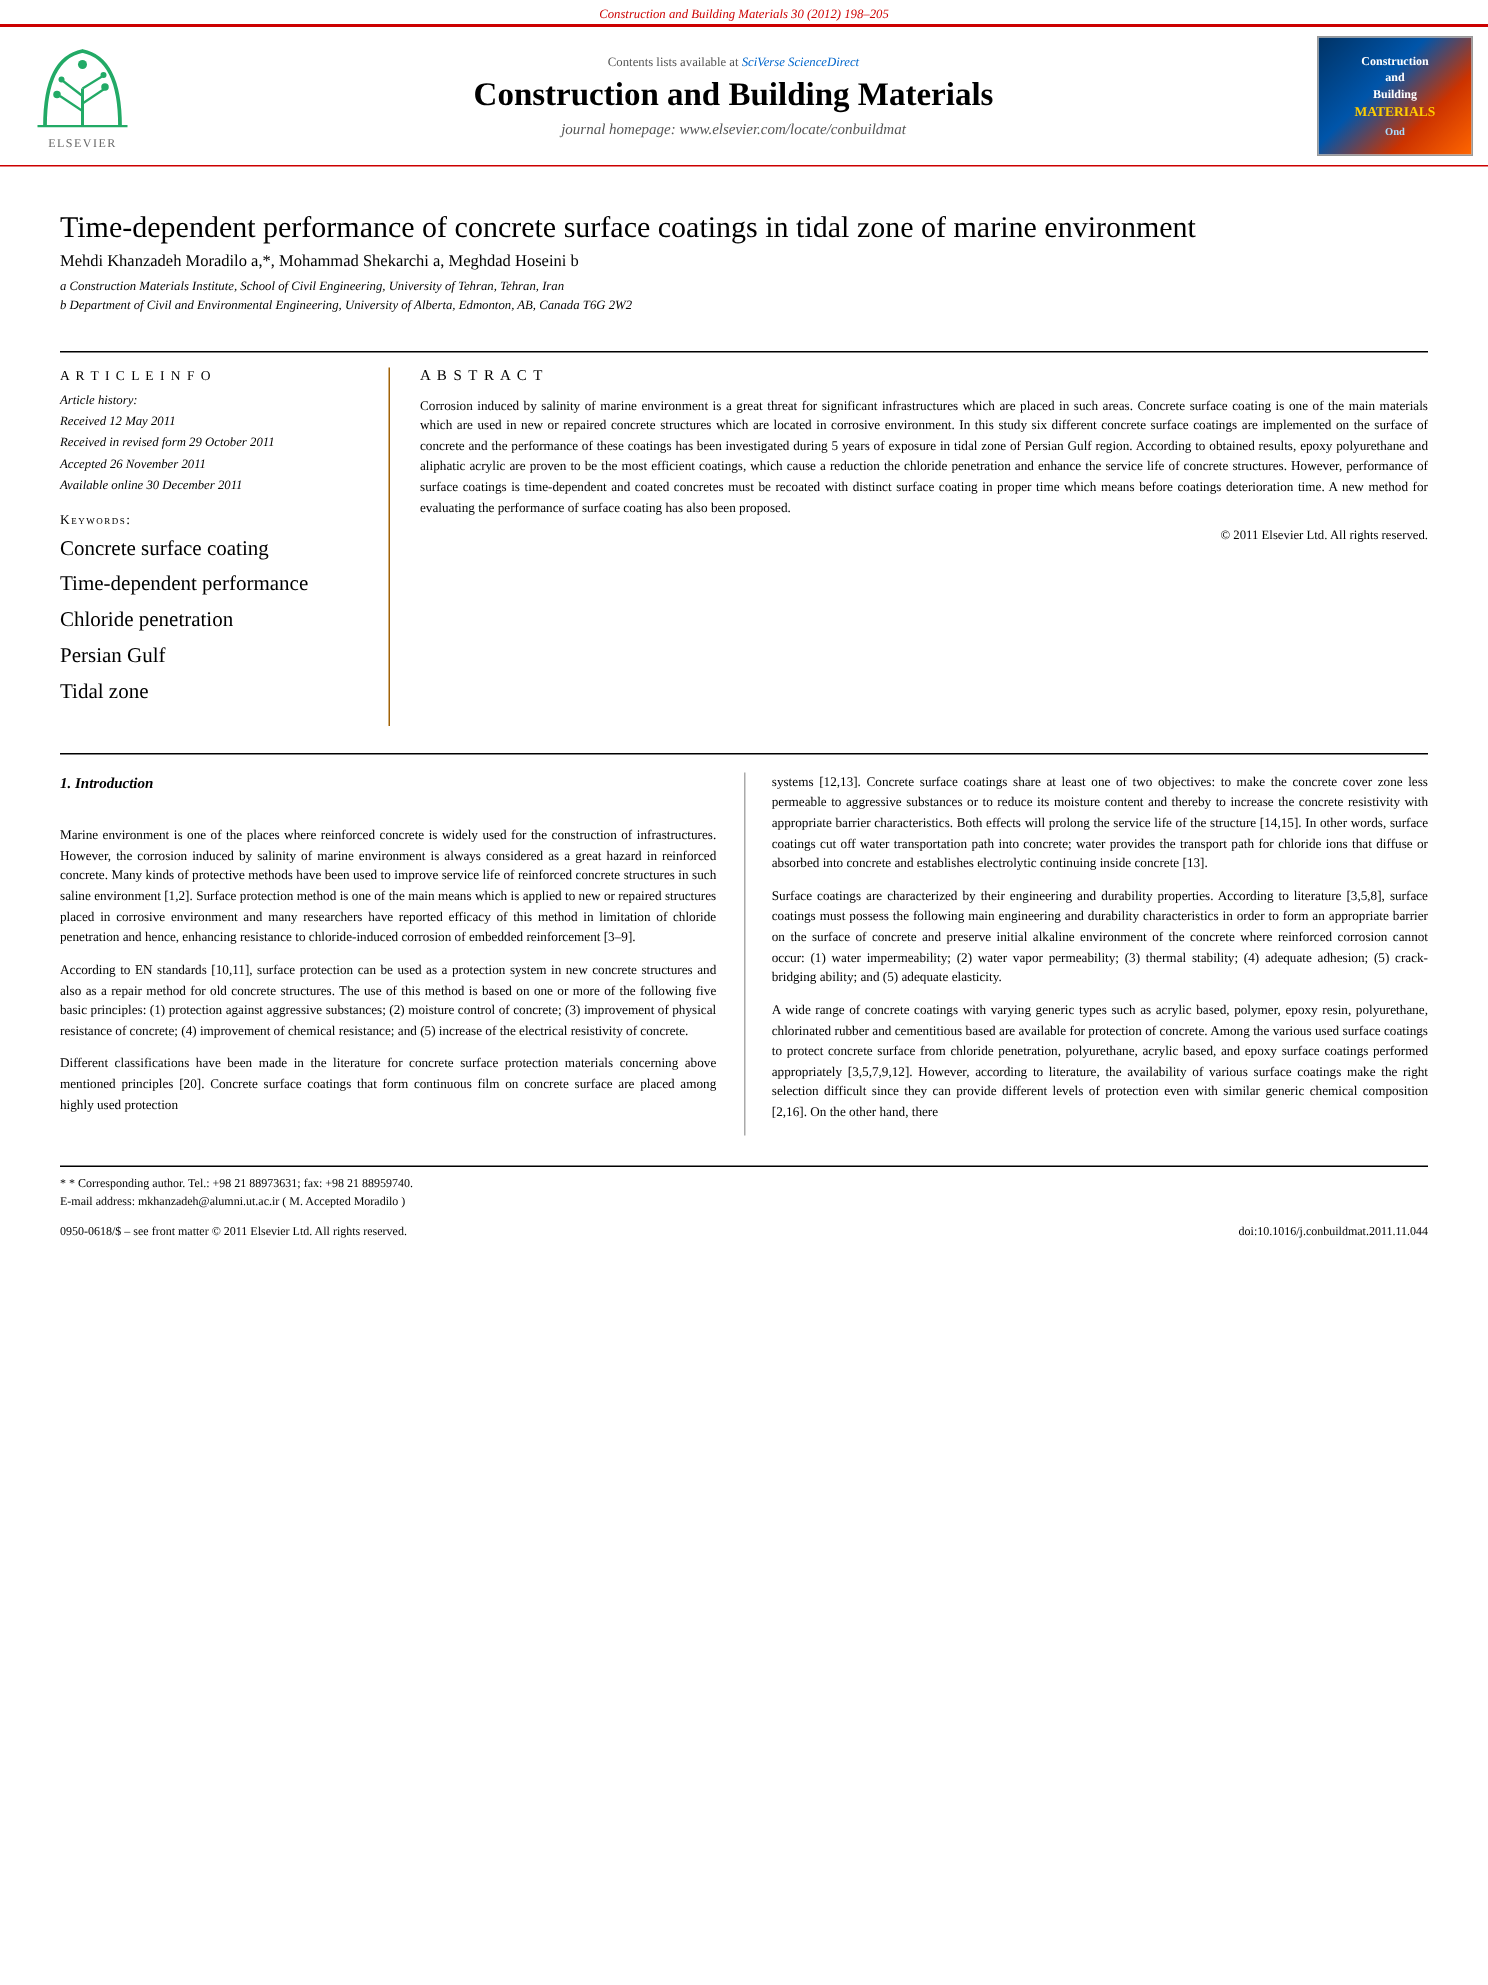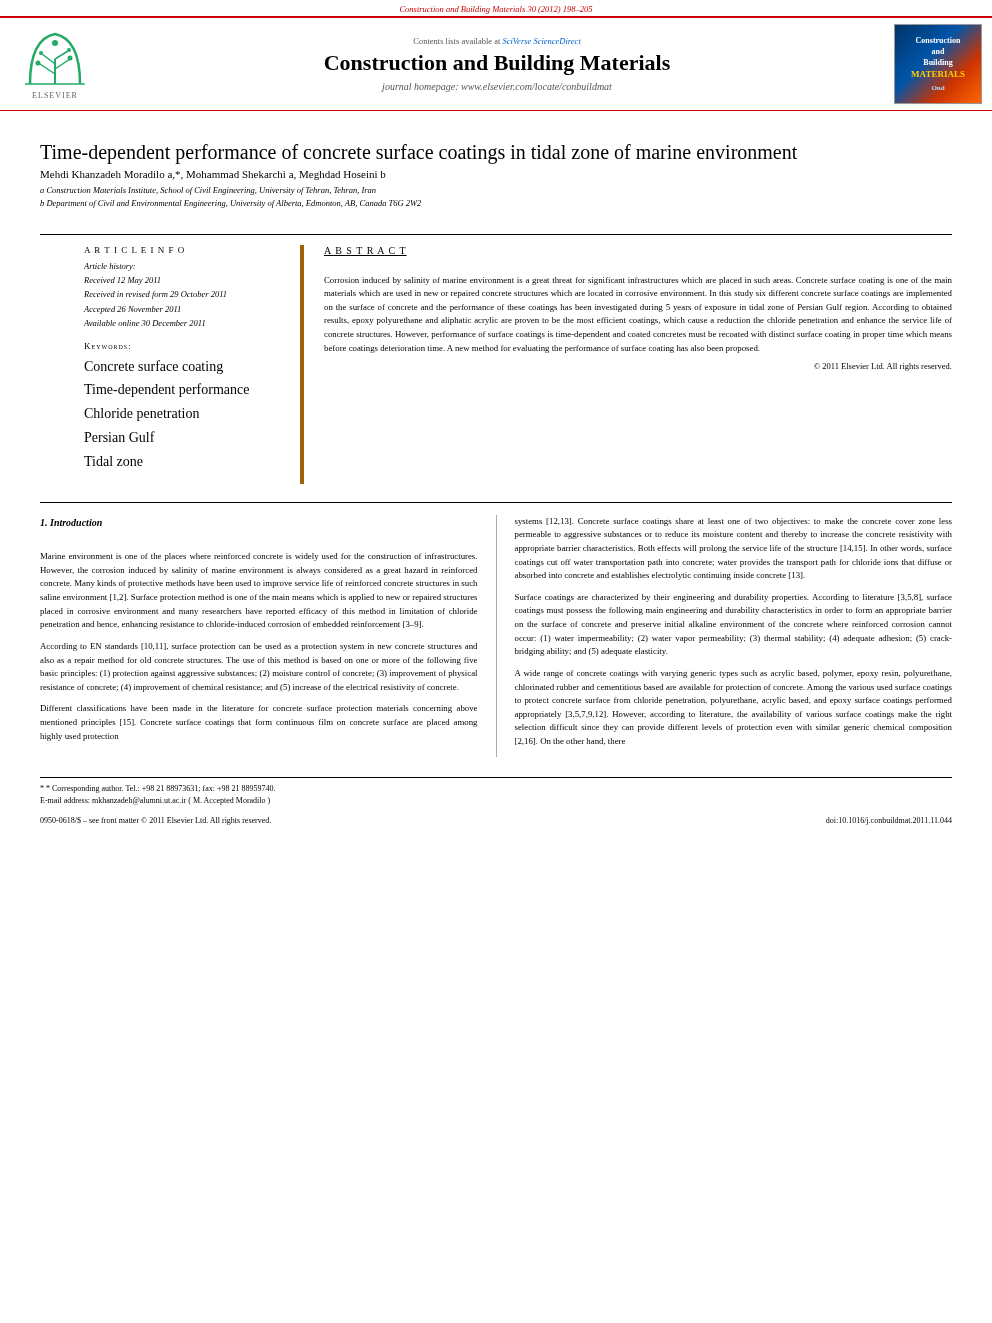--- a/index.html
+++ b/index.html
@@ -74,21 +74,21 @@
       margin: 4px 0;
     }
 
     .journal-homepage {
       font-size: 10px;
       color: #555;
       font-style: italic;
     }
 
     .journal-cover-img {
-      width: 88px;
+      width: 104px;
       flex-shrink: 0;
       background: linear-gradient(135deg, #003366 0%, #0055aa 40%, #cc3300 70%, #ff6600 100%);
       height: 80px;
       border: 1px solid #999;
       display: flex;
       flex-direction: column;
       align-items: center;
       justify-content: center;
       color: #fff;
       font-size: 7px;
@@ -127,24 +127,23 @@
       display: flex;
       gap: 20px;
       border-top: 1px solid #000;
       margin-top: 8px;
       padding-top: 10px;
     }
 
     .article-info {
       width: 220px;
       flex-shrink: 0;
-      border-right: 4px solid #a16207;
+      border-right: 1px solid #a16207;
       padding-right: 15px;
       font-size: 8.5px;
-      margin-left: 44px;
     }
 
     .article-info-section {
       margin-bottom: 10px;
     }
 
     .info-label {
       font-variant: small-caps;
       font-size: 9px;
       letter-spacing: 1px;
@@ -164,22 +163,21 @@
     }
 
     .abstract-section {
       flex: 1;
     }
 
     .abstract-title {
       font-variant: small-caps;
       font-size: 10px;
       letter-spacing: 1px;
-      margin-bottom: 18px;
-      text-decoration: underline;
+      margin-bottom: 8px;
     }
 
     .abstract-text {
       font-size: 8.8px;
       line-height: 1.55;
       text-align: justify;
     }
 
     .abstract-copyright {
       font-size: 8.5px;
@@ -356,21 +354,21 @@
 
   <div class="two-col-content">
 
     <div class="col-left">
       <div class="section-title">1. Introduction</div>
 
       <div class="body-text">Marine environment is one of the places where reinforced concrete is widely used for the construction of infrastructures. However, the corrosion induced by salinity of marine environment is always considered as a great hazard in reinforced concrete. Many kinds of protective methods have been used to improve service life of reinforced concrete structures in such saline environment [1,2]. Surface protection method is one of the main means which is applied to new or repaired structures placed in corrosive environment and many researchers have reported efficacy of this method in limitation of chloride penetration and hence, enhancing resistance to chloride-induced corrosion of embedded reinforcement [3–9].</div>
 
       <div class="body-text">According to EN standards [10,11], surface protection can be used as a protection system in new concrete structures and also as a repair method for old concrete structures. The use of this method is based on one or more of the following five basic principles: (1) protection against aggressive substances; (2) moisture control of concrete; (3) improvement of physical resistance of concrete; (4) improvement of chemical resistance; and (5) increase of the electrical resistivity of concrete.</div>
 
-      <div class="body-text">Different classifications have been made in the literature for concrete surface protection materials concerning above mentioned principles [15]. Concrete surface coatings that form continuous film on concrete surface are placed among highly used protection</div>
+      <div class="body-text">Different classifications have been made in the literature for concrete surface protection materials concerning above mentioned principles [20]. Concrete surface coatings that form continuous film on concrete surface are placed among highly used protection</div>
     </div>
 
     <div class="col-divider"></div>
 
     <div class="col-right">
       <div class="body-text">systems [12,13]. Concrete surface coatings share at least one of two objectives: to make the concrete cover zone less permeable to aggressive substances or to reduce its moisture content and thereby to increase the concrete resistivity with appropriate barrier characteristics. Both effects will prolong the service life of the structure [14,15]. In other words, surface coatings cut off water transportation path into concrete; water provides the transport path for chloride ions that diffuse or absorbed into concrete and establishes electrolytic continuing inside concrete [13].</div>
 
       <div class="body-text">Surface coatings are characterized by their engineering and durability properties. According to literature [3,5,8], surface coatings must possess the following main engineering and durability characteristics in order to form an appropriate barrier on the surface of concrete and preserve initial alkaline environment of the concrete where reinforced corrosion cannot occur: (1) water impermeability; (2) water vapor permeability; (3) thermal stability; (4) adequate adhesion; (5) crack-bridging ability; and (5) adequate elasticity.</div>
 
       <div class="body-text">A wide range of concrete coatings with varying generic types such as acrylic based, polymer, epoxy resin, polyurethane, chlorinated rubber and cementitious based are available for protection of concrete. Among the various used surface coatings to protect concrete surface from chloride penetration, polyurethane, acrylic based, and epoxy surface coatings performed appropriately [3,5,7,9,12]. However, according to literature, the availability of various surface coatings make the right selection difficult since they can provide different levels of protection even with similar generic chemical composition [2,16]. On the other hand, there</div>

